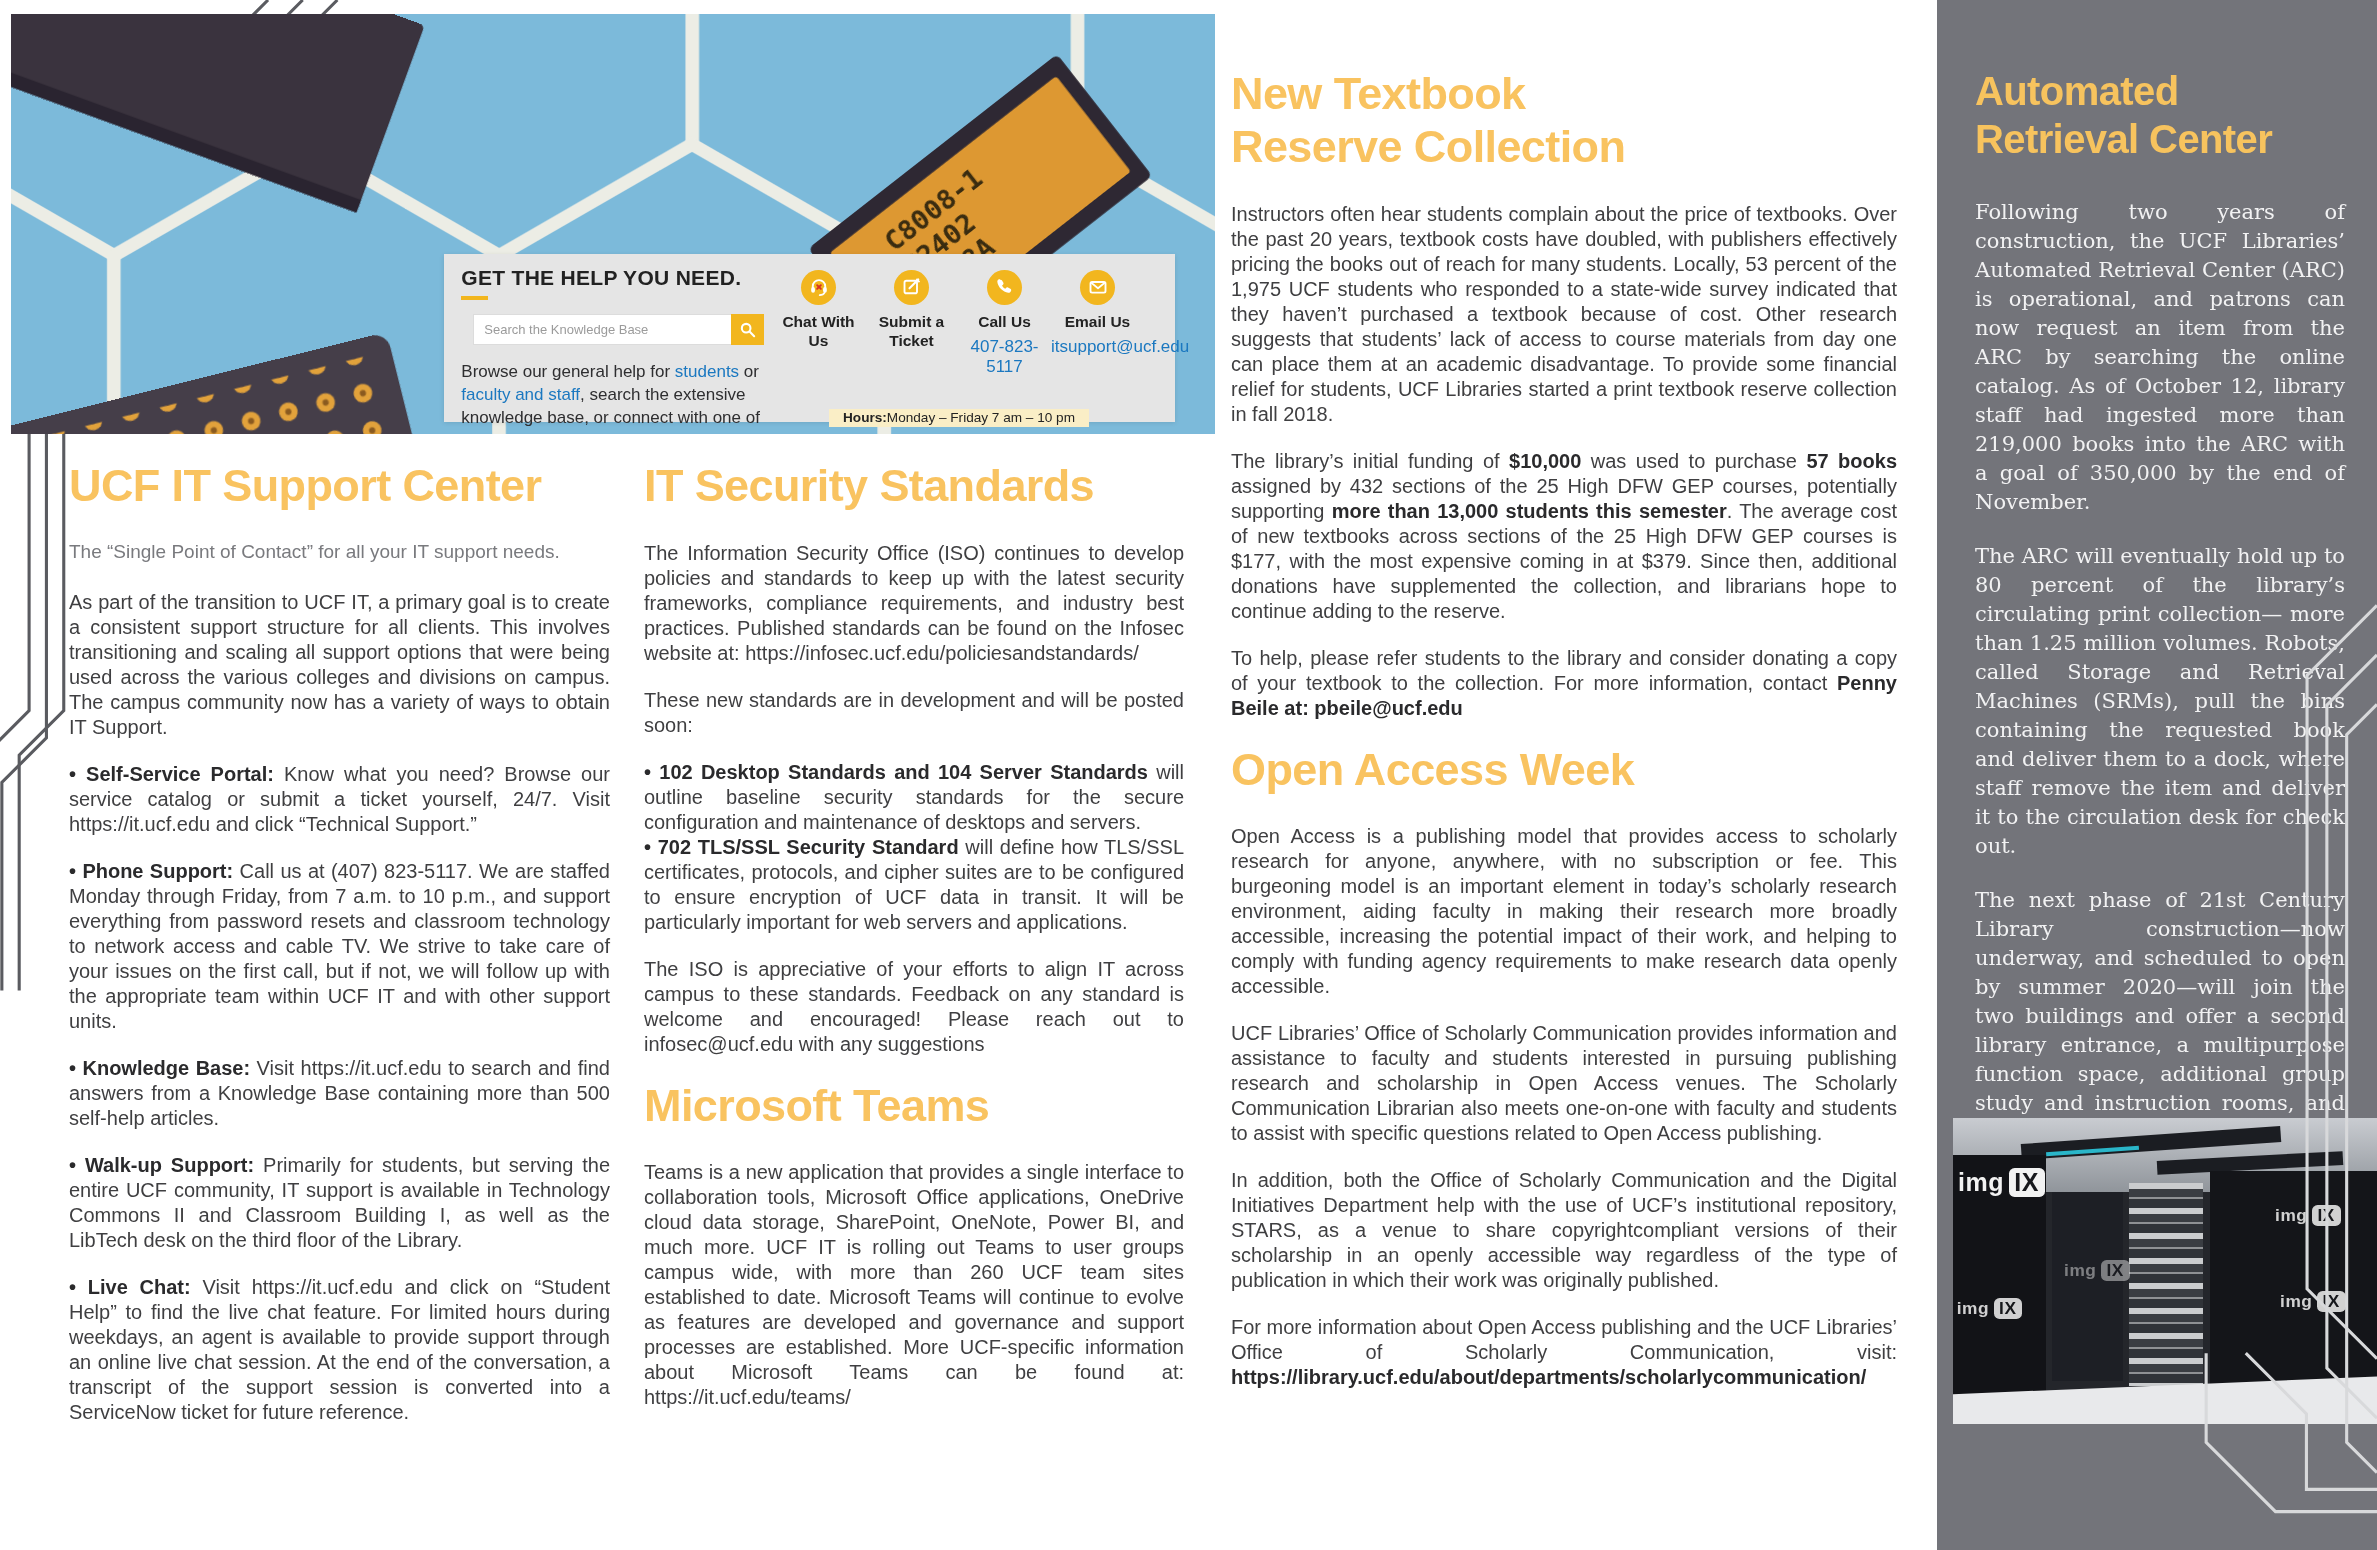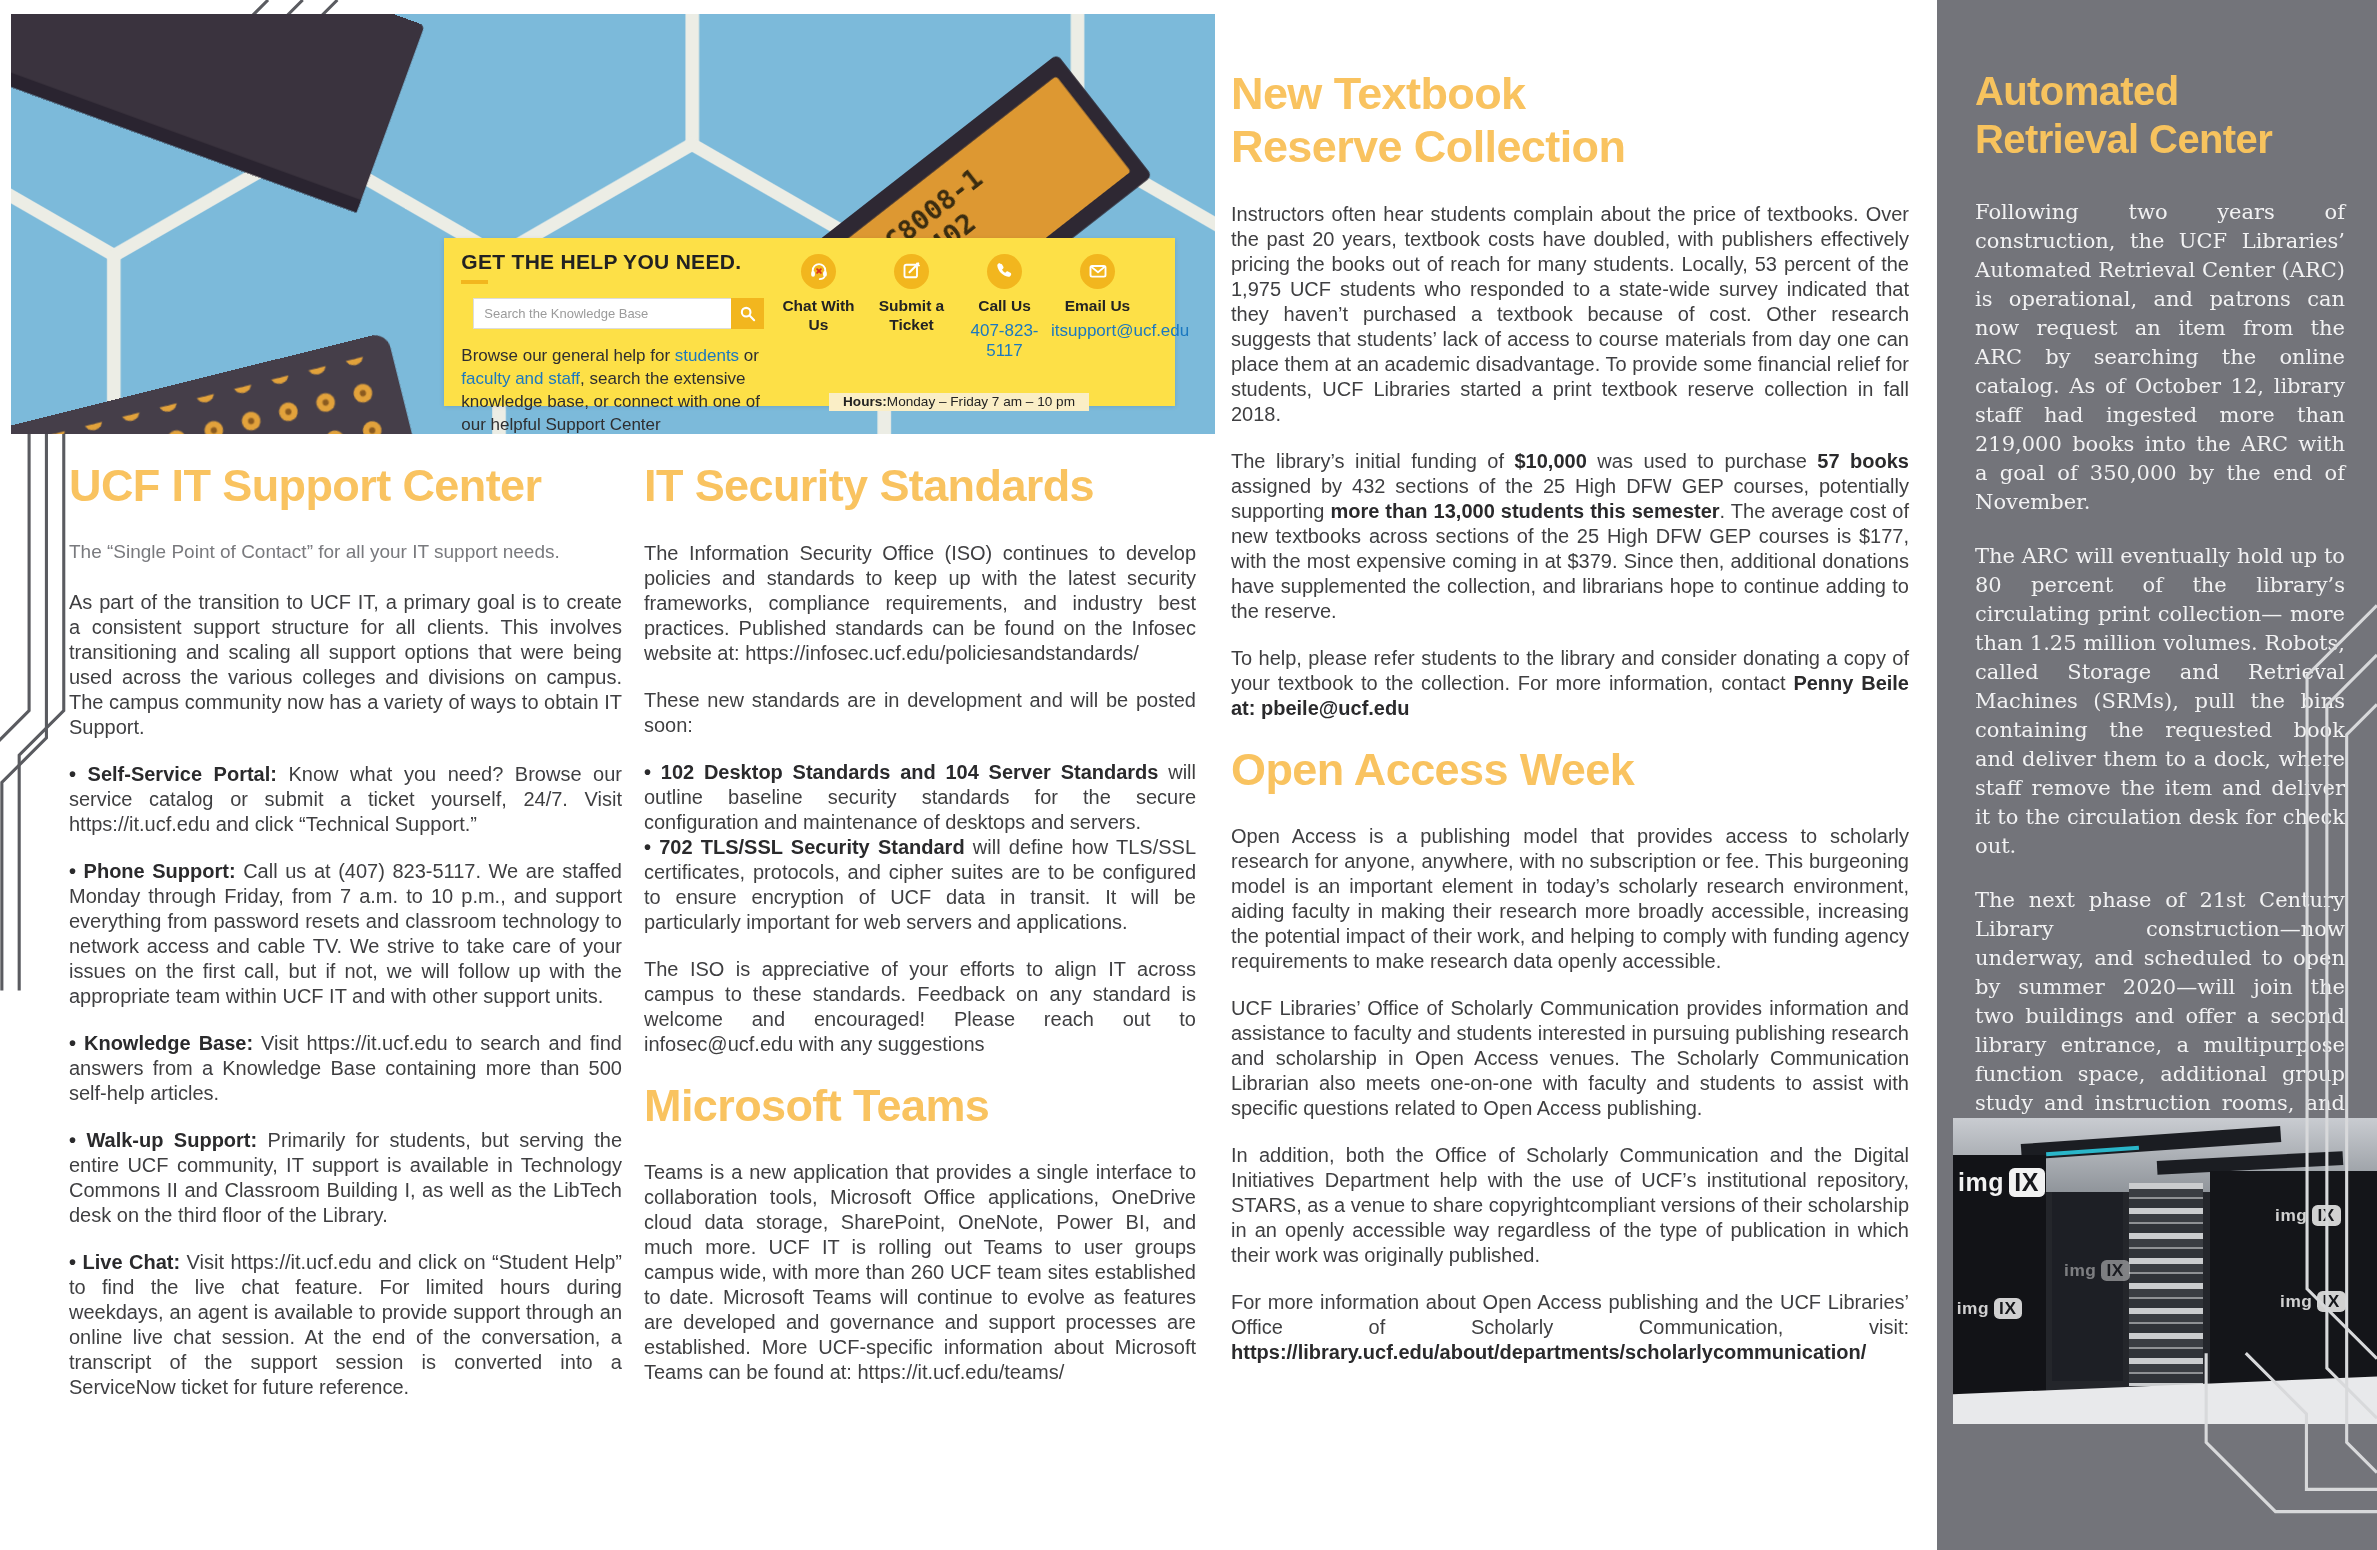--- a/index.html
+++ b/index.html
@@ -7,21 +7,21 @@
         font-family:"Liberation Sans",sans-serif;color:#3F3F41;}
   svg{display:block;}
 
   
   .traces{position:absolute;left:0;top:0;width:2377px;height:1550px;pointer-events:none;}
 
   
   .hero{position:absolute;left:11px;top:13.6px;width:1204px;height:420px;background:#7CBADA;overflow:hidden;z-index:2;}
   .hero-art{position:absolute;left:0;top:0;}
 
-  .help-box{position:absolute;left:433px;top:224px;width:731px;height:168px;background:#fde047;z-index:3;
+  .help-box{position:absolute;left:433px;top:240px;width:731px;height:168px;background:#e5e5e5;z-index:3;
             box-shadow:0 1.2px 5px rgba(0,0,0,.12);}
   .hb-left{position:absolute;left:17.3px;top:12.4px;width:303px;}
   .hb-title{font-size:21px;font-weight:700;color:#222222;letter-spacing:0.3px;margin:0 0 6.2px 0;}
   .hb-rule{width:27px;height:4.3px;background:#F2B61E;margin:0 0 13.6px 0;}
   .search-row{display:flex;align-items:stretch;height:31px;margin-bottom:15px;margin-left:12px;}
   .search-input{flex:1;border:1.2px solid #DCDCDC;border-right:none;font-size:13px;padding:0 10px;
                 color:#555;font-family:"Liberation Sans",sans-serif;outline:none;}
   .search-input::placeholder{color:#9B9B9B;}
   .search-btn{width:33px;background:#F2B61E;border:none;cursor:pointer;display:flex;align-items:center;justify-content:center;}
   .hb-intro{font-size:17px;line-height:23px;color:#2E2E30;margin:0;}
@@ -38,21 +38,21 @@
   .hours .b{font-weight:700;}
 
   
   .col{position:absolute;text-align:justify;}
   .col1{left:69px;top:459px;width:557px;}
   .col2{left:644px;top:459px;width:556px;}
   .col3{left:1231px;top:67px;width:682px;}
   h2.art{font-family:"Liberation Sans",sans-serif;font-weight:700;color:#F9C360;
          font-size:45px;line-height:53px;margin:0 0 28.5px 0;letter-spacing:-0.6px;text-align:left;}
   .subtitle{font-size:19px;color:#797A7E;margin:0 0 27px 0;text-align:left;}
-  .para{font-size:20px;line-height:25px;margin:0 4px 22px 0;}
+  .para{font-size:20px;line-height:25px;margin:0 16px 22px 0;}
   .para .b{font-weight:700;color:#2A2A2C;}
   .tight{margin-bottom:0;}
   .mt40{margin-top:25px;}
   .mt60{margin-top:37px;}
 
   
   .gray-panel{position:absolute;left:1937px;top:0;width:441px;height:1550px;background:#73747A;z-index:1;}
   .col4{position:absolute;left:1975px;top:67px;width:370px;text-align:justify;z-index:2;}
   .col4 h2.art{color:#F7C35E;font-size:40px;line-height:48px;margin-bottom:35px;}
   .para-serif{font-family:"DejaVu Serif","Liberation Serif",serif;font-size:21px;line-height:29px;

